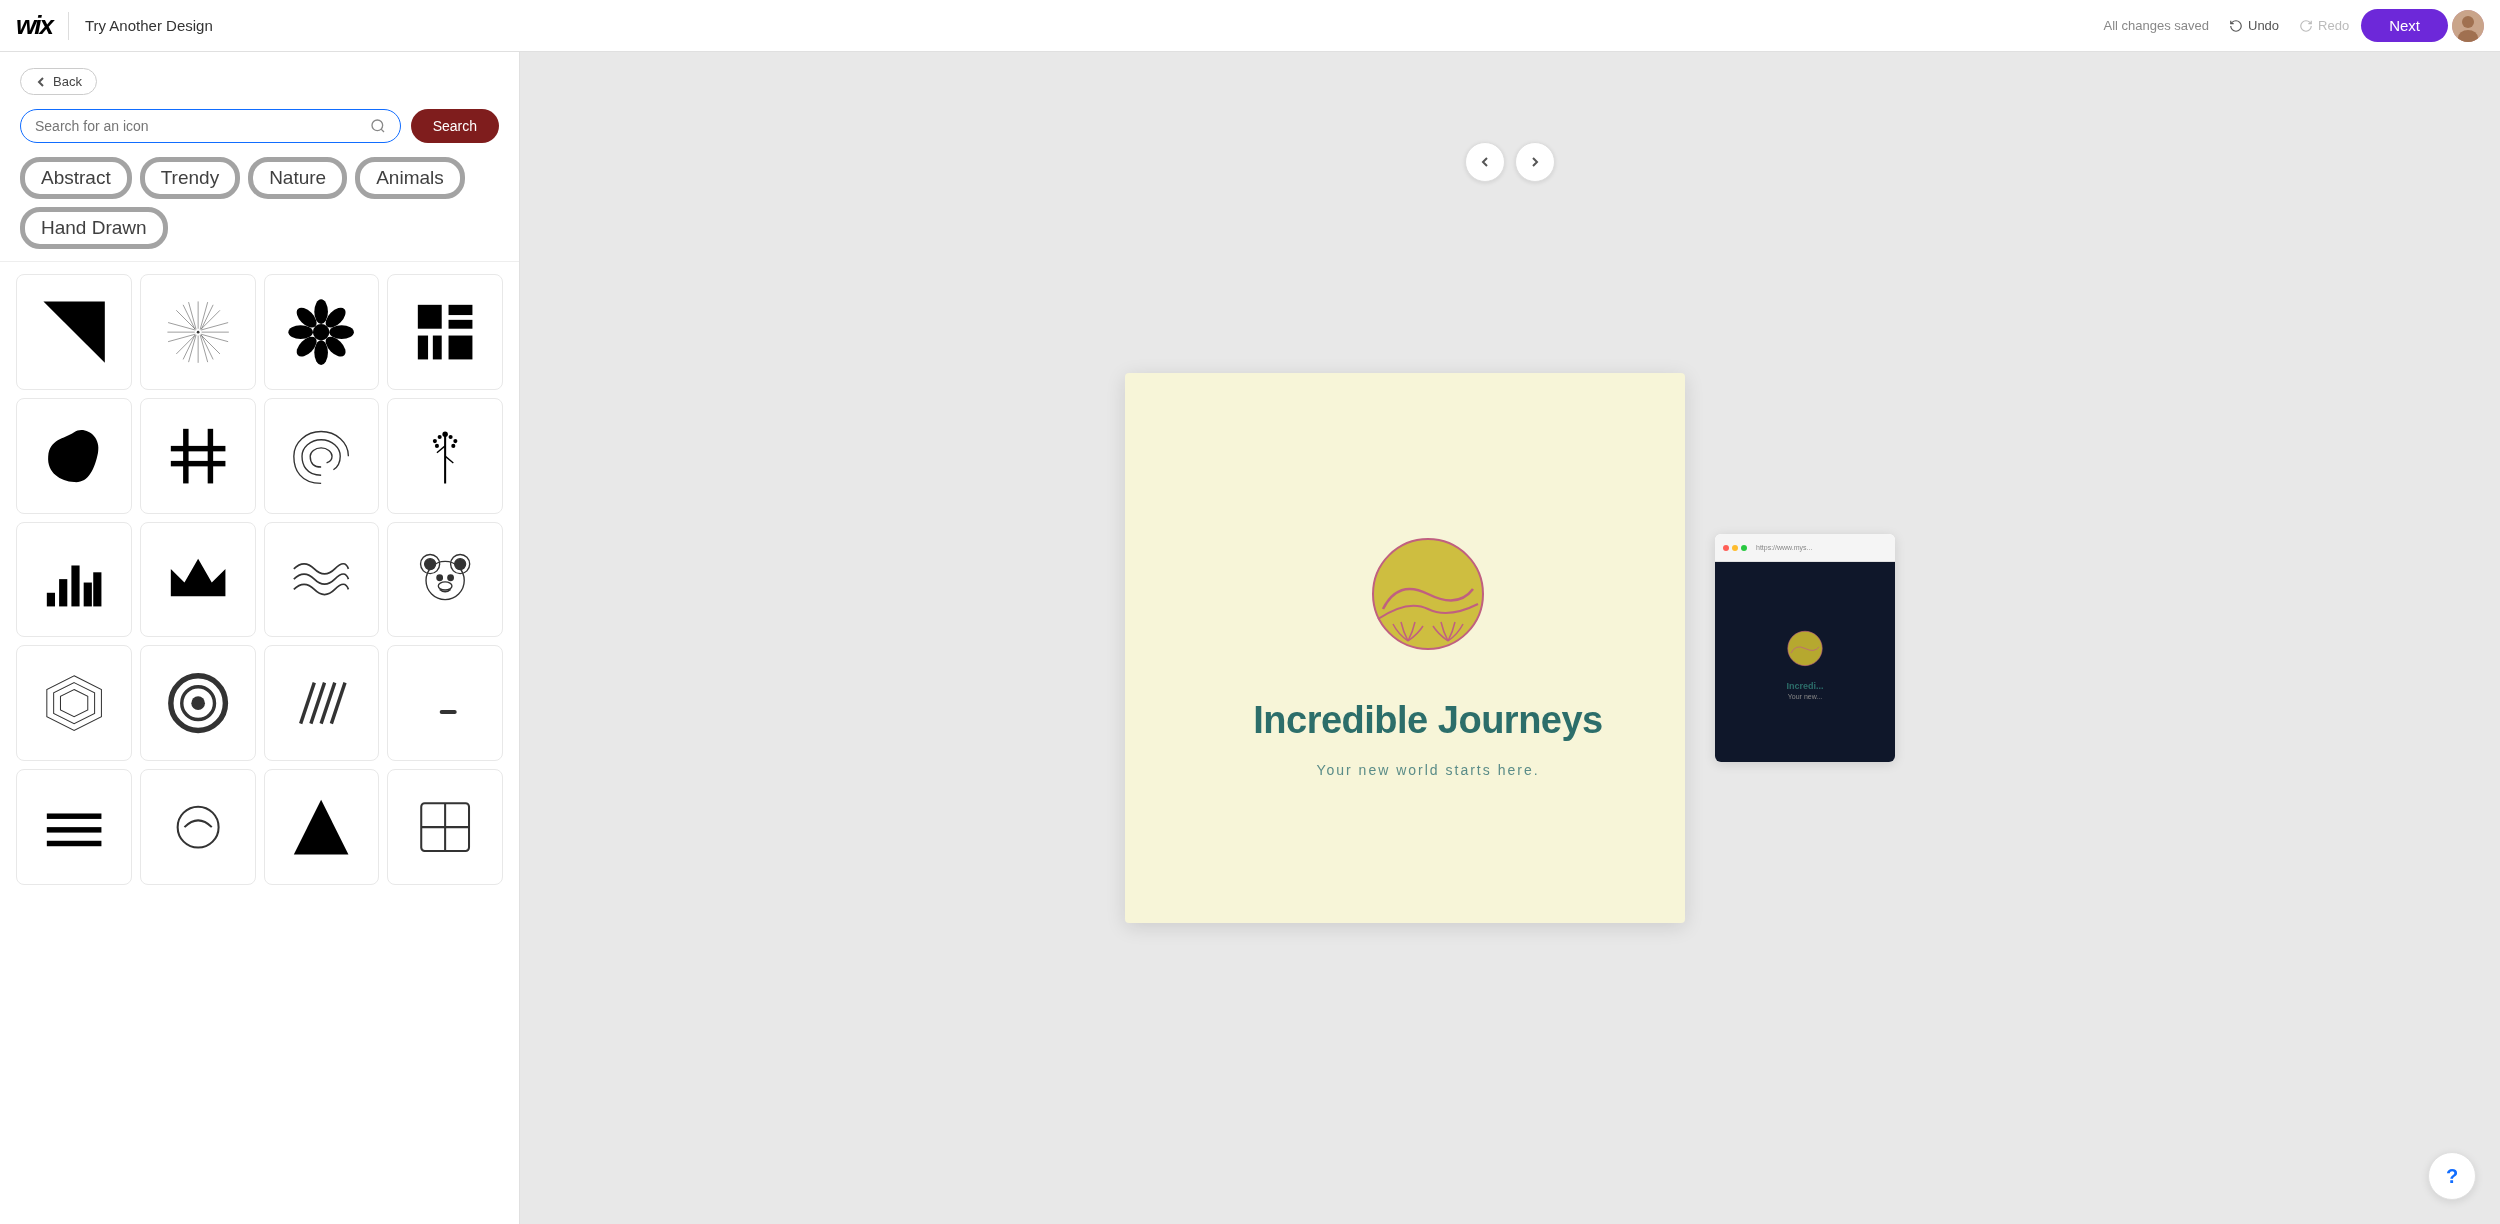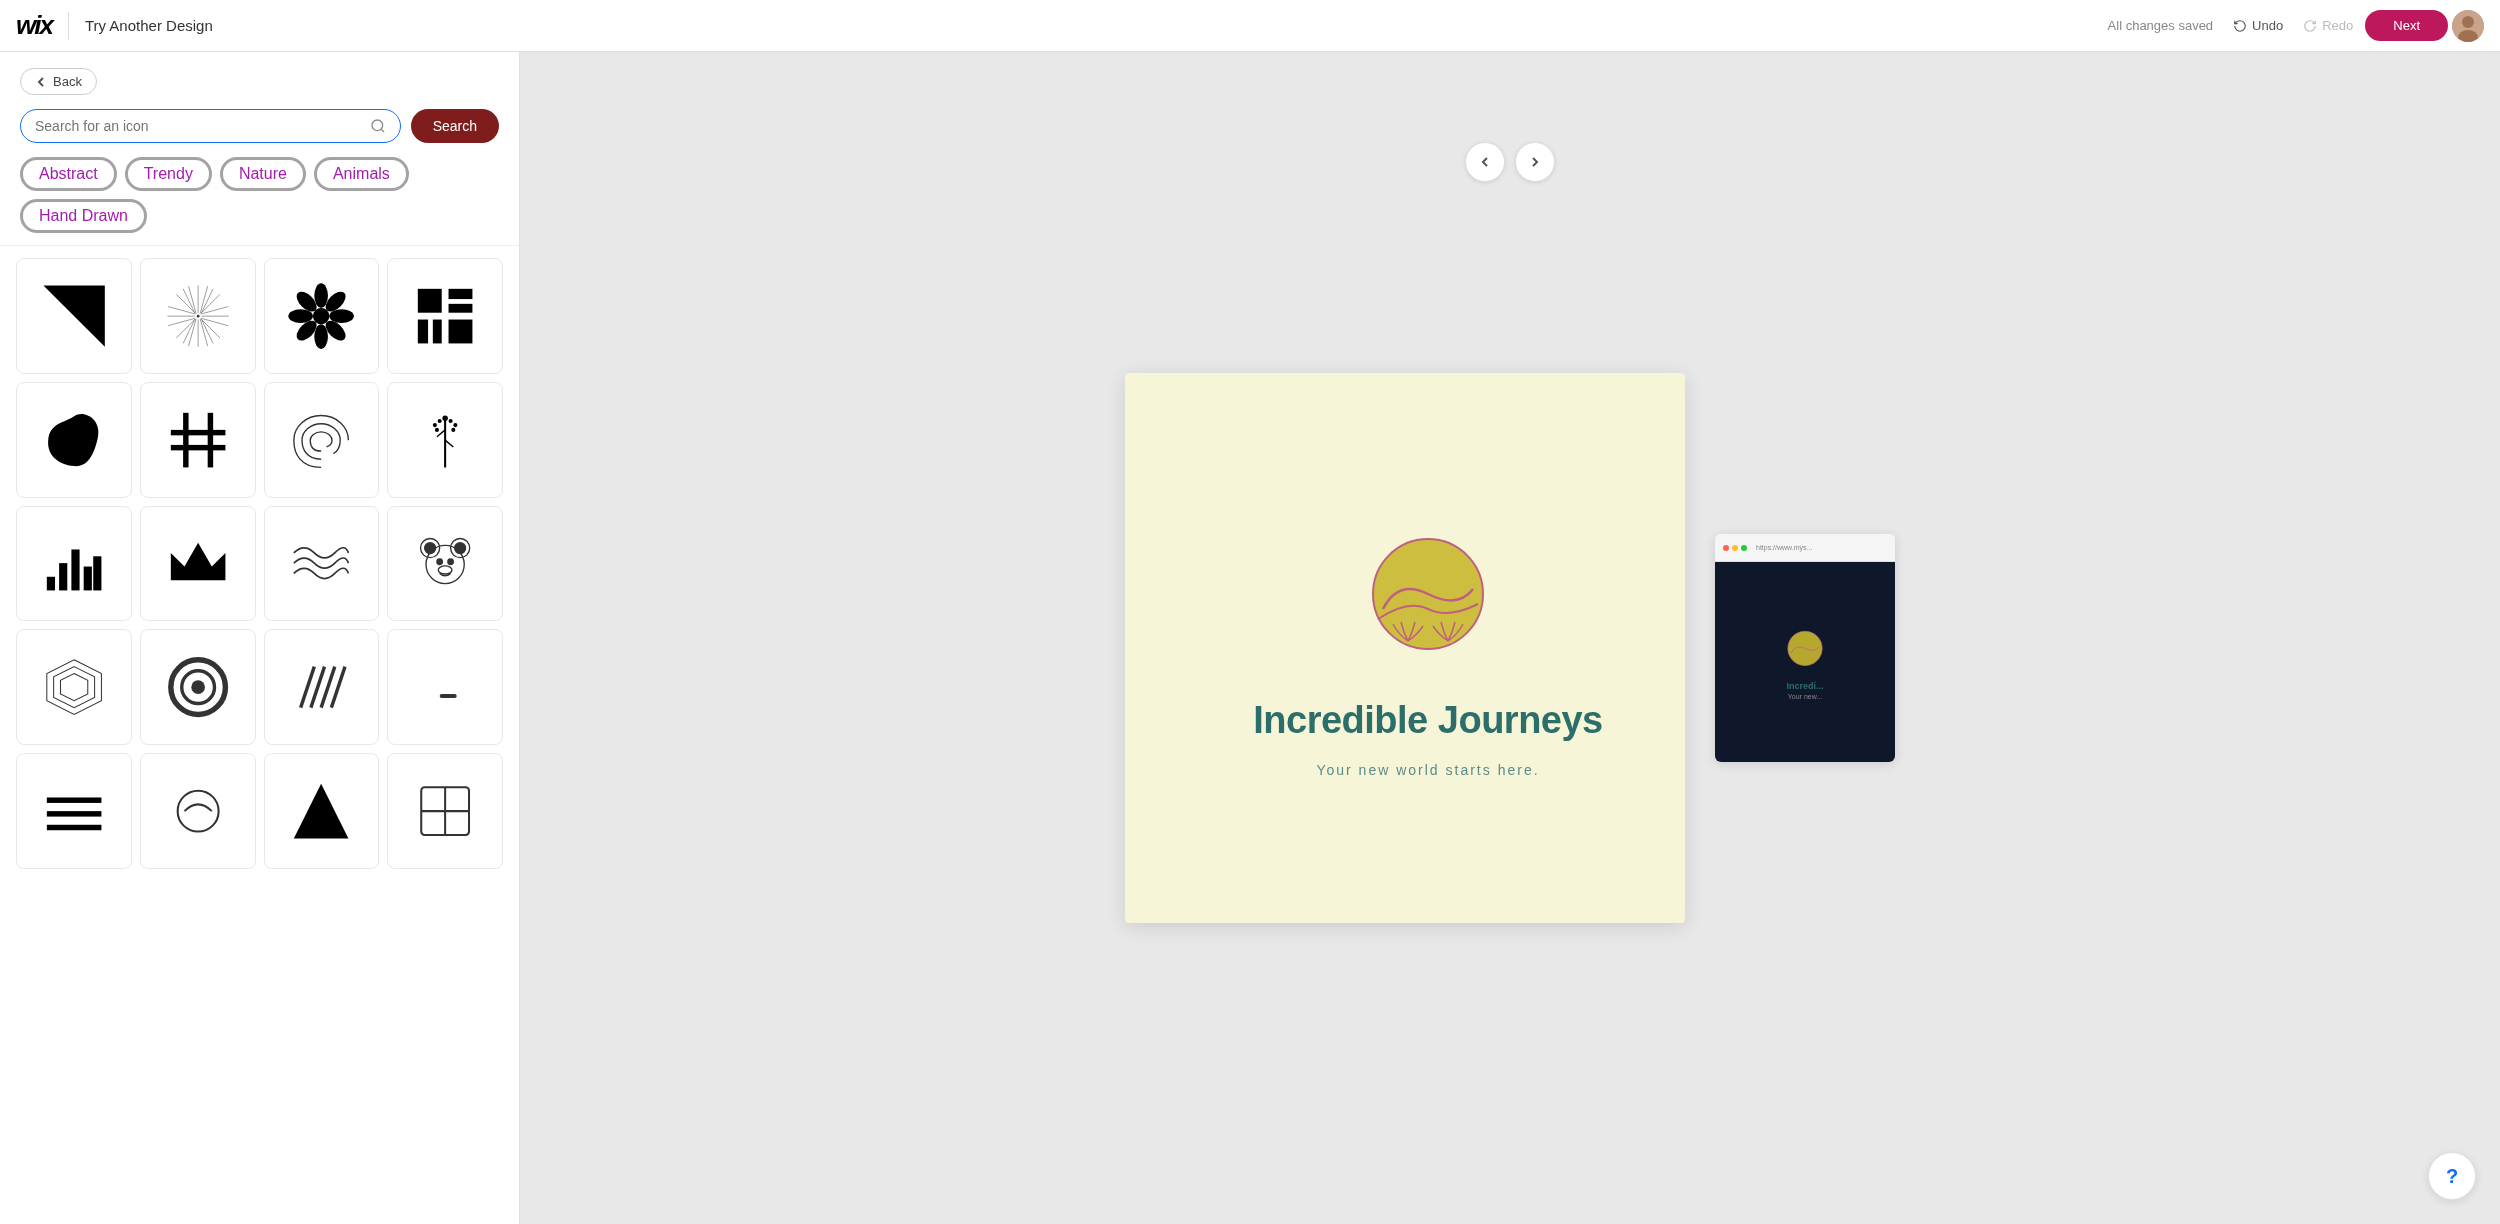--- a/index.html
+++ b/index.html
@@ -16,23 +16,23 @@
     .topbar-design-label { font-size: 15px; color: #333; }
     .topbar-center { flex: 1; text-align: right; font-size: 13px; color: #888; }
     .topbar-right { display: flex; align-items: center; gap: 4px; }
     .undo-redo-btn {
       display: flex; align-items: center; gap: 5px;
       background: none; border: none; cursor: pointer;
       font-size: 13px; color: #555; padding: 4px 8px;
     }
     .undo-redo-btn.disabled { color: #bbb; cursor: default; }
     .next-btn {
-      background: #be185d; color: #fff; border: none;
+      background: #6d28d9; color: #fff; border: none;
       border-radius: 24px; padding: 8px 28px;
-      font-size: 13px; font-weight: 500; cursor: pointer;
+      font-size: 15px; font-weight: 500; cursor: pointer;
     }
     .avatar { width: 32px; height: 32px; border-radius: 50%; background: #c9a; overflow: hidden; }
 
     
     .main-layout { display: flex; flex: 1; overflow: hidden; }
 
     
     .left-panel {
       width: 520px; background: #fff; border-right: 1px solid #e0e0e0;
       display: flex; flex-direction: column; flex-shrink: 0; overflow: hidden;
@@ -52,22 +52,22 @@
     .search-input-wrap input {
       border: none; outline: none; flex: 1; font-size: 14px; color: #333;
     }
     .search-icon-svg { color: #888; flex-shrink: 0; }
     .search-btn {
       background: #7f1d1d; color: #fff; border: none; border-radius: 24px;
       padding: 9px 22px; font-size: 14px; cursor: pointer; white-space: nowrap; text-align: center;
     }
     .tag-row { display: flex; flex-wrap: wrap; gap: 8px; }
     .tag-pill {
-      border: 3px solid #a3a3a3; border-radius: 20px; padding: 5px 16px;
-      font-size: 16px; color: #a21caf; cursor: pointer; background: #fff;
+      border: 5px solid #a3a3a3; border-radius: 20px; padding: 5px 16px;
+      font-size: 19px; color: #404040; cursor: pointer; background: #fff;
     }
 
     
     .icon-grid-wrap { flex: 1; overflow-y: auto; padding: 12px 16px; }
     .icon-grid { display: grid; grid-template-columns: repeat(4, 1fr); gap: 8px; }
     .icon-cell {
       aspect-ratio: 1; border: 1px solid #e8e8e8; border-radius: 8px;
       display: flex; align-items: center; justify-content: center;
       cursor: pointer; background: #fff; overflow: hidden;
       transition: border-color 0.15s;

